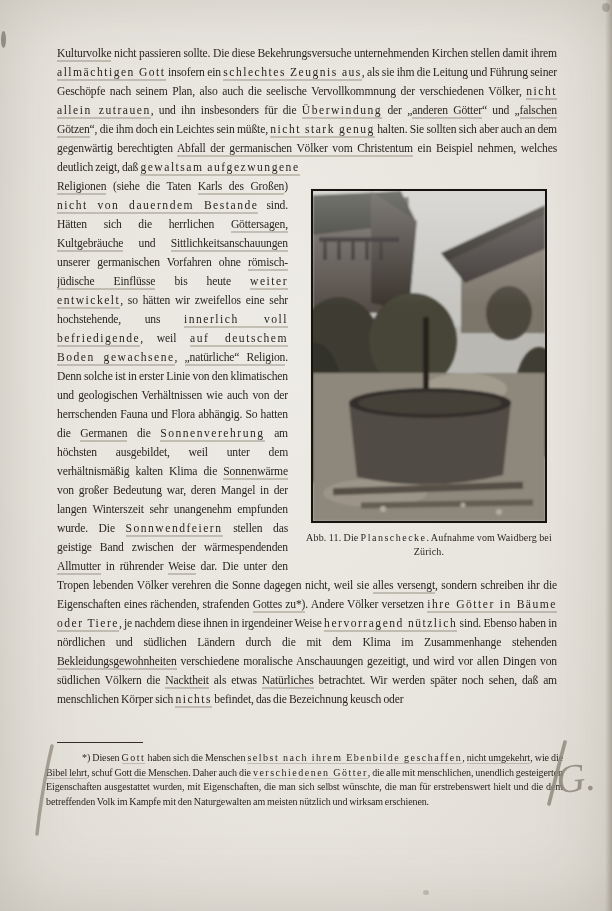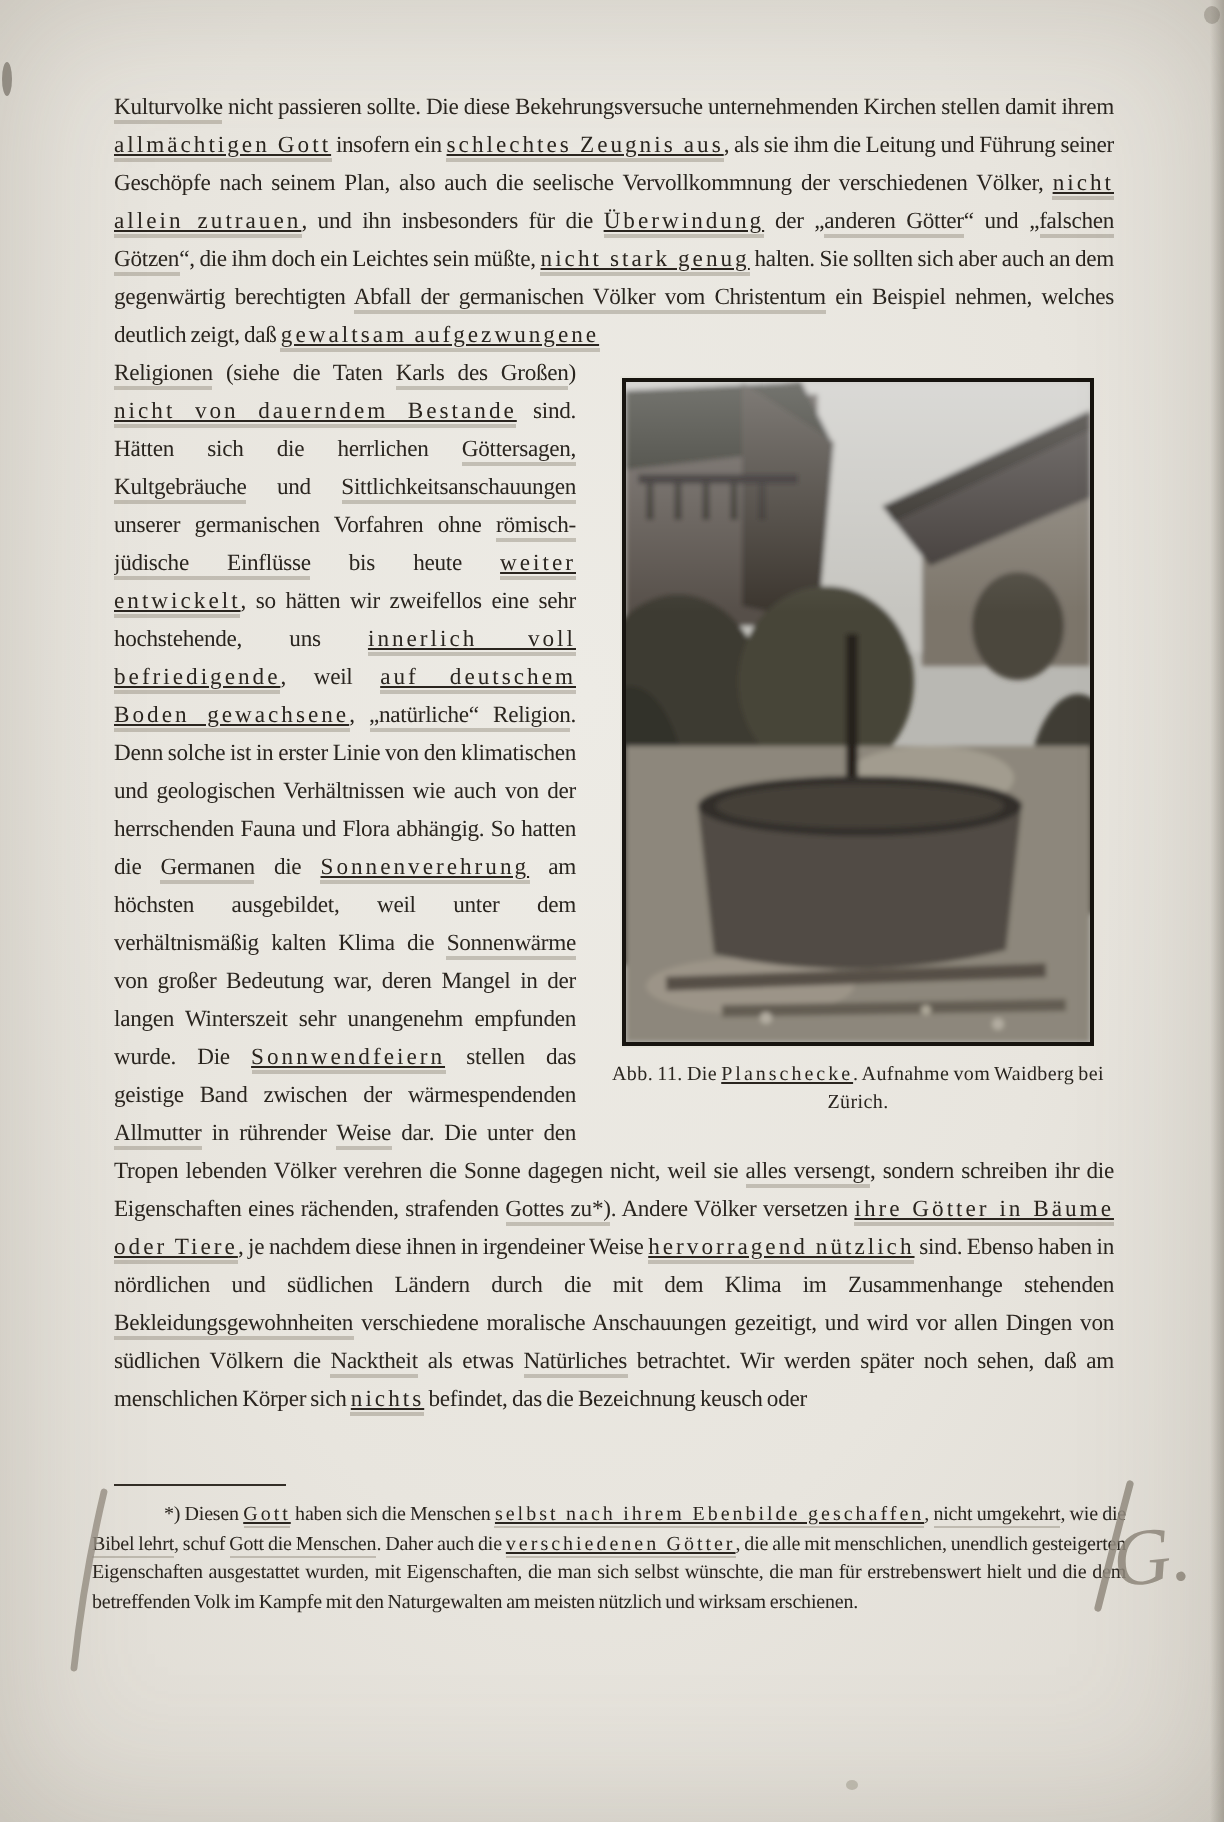--- a/index.html
+++ b/index.html
@@ -27,21 +27,21 @@
 
   
   .textflow{
     position:absolute;left:57px;top:44px;width:500px;
     max-height:692px;overflow:hidden;
     color:#2a251f;font-size:11.6px;line-height:19px;
     text-align:justify;letter-spacing:-0.15px;word-spacing:-0.6px;
     hyphens:auto;
   }
   .textflow p{margin:0;}
-  .sp{letter-spacing:1.5px;text-decoration:underline;}
+  .sp{letter-spacing:1.5px;}
   .u{border-bottom:2px solid rgba(128,120,106,.38);}
 
   
   figure.plate{
     float:right;width:256px;margin:12px 0 10px 13px;
     text-align:center;
   }
   .photo{
     width:232px;height:330px;margin:0 auto;
     border:2px solid #17140f;background:#b9b8b3;

